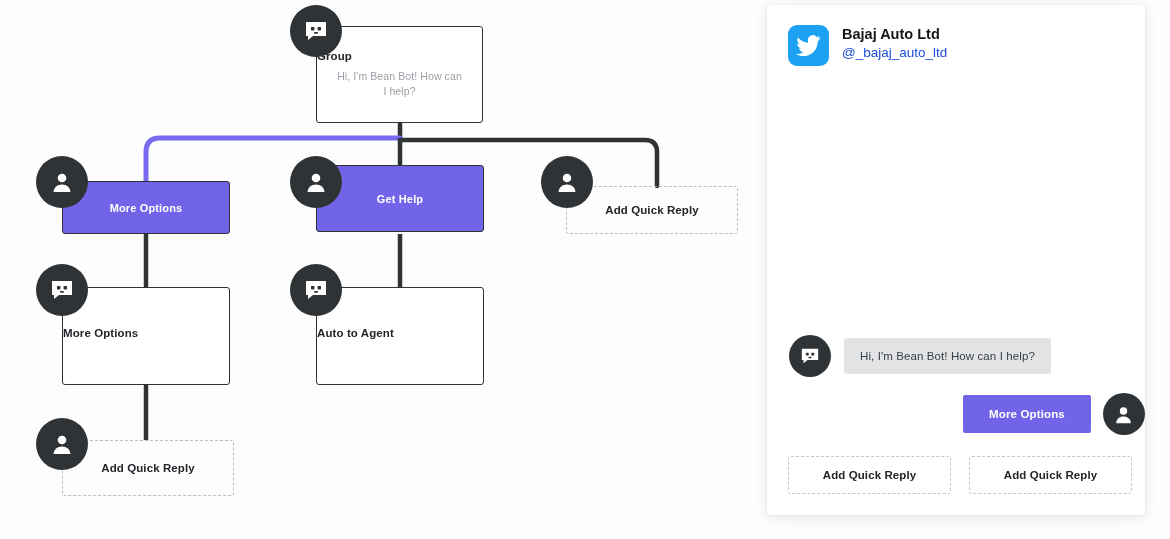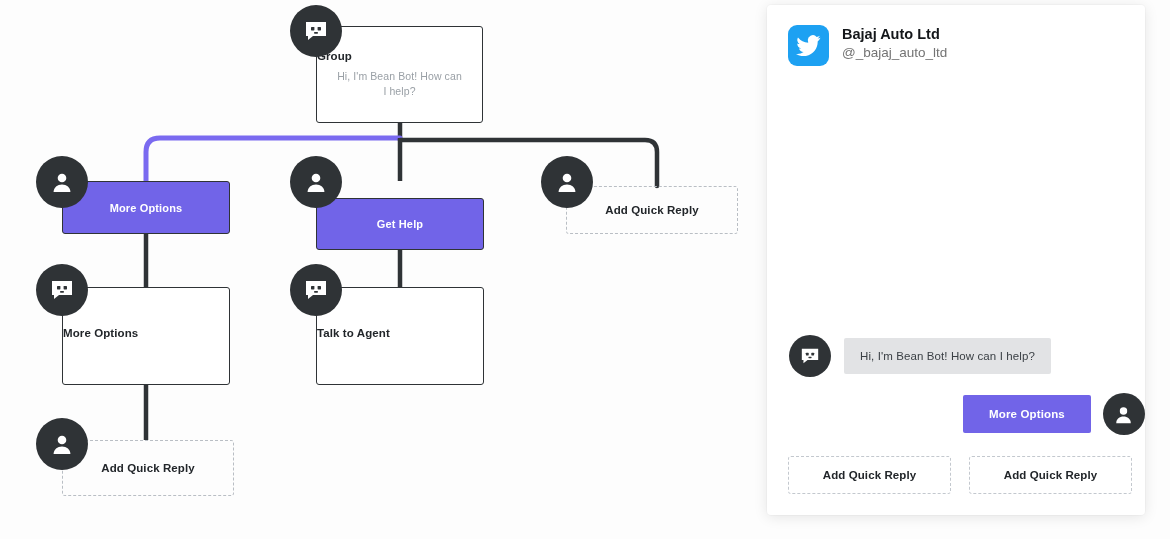--- a/index.html
+++ b/index.html
@@ -70,21 +70,21 @@
     background: #ffffff;
     border-radius: 4px;
     box-shadow: 0 2px 14px rgba(0,0,0,.10), 0 0 0 1px rgba(0,0,0,.02);
   }
   #panel-head { position: absolute; left: 21px; top: 20px; display: flex; gap: 13px; }
   #tw-logo {
     width: 41px; height: 41px; border-radius: 9px; background: #1da1f2;
     display: flex; align-items: center; justify-content: center; flex: none;
   }
   #panel-head .names .nm { font-size: 14.5px; font-weight: bold; color: #14171a; line-height: 1.25; }
-  #panel-head .names .hd { font-size: 13.5px; color: #737373; line-height: 1.3; margin-top: 1px; }
+  #panel-head .names .hd { font-size: 13.5px; color: #1d4ed8; line-height: 1.3; margin-top: 1px; }
 
   .bubble-row { position: absolute; display: flex; align-items: center; }
   #bot-row { left: 22px; top: 330px; gap: 13px; }
   .bubble {
     background: #e2e3e5; color: #3b4045;
     font-size: 11.5px; border-radius: 2px;
     padding: 12px 16px; letter-spacing: .1px; white-space: nowrap;
   }
   #user-row { left: 196px; top: 388px; gap: 12px; }
   .user-btn {
@@ -144,21 +144,21 @@
       </div>
       <div class="avatar" style="left:36px; top:156px;">
         <svg width="22" height="22" viewBox="0 0 22 22">
           <circle cx="11" cy="7" r="4.3" fill="#ffffff"></circle>
           <path d="M2.6 21c0-4.7 3.8-7.6 8.4-7.6s8.4 2.9 8.4 7.6z" fill="#ffffff"></path>
         </svg>
       </div>
     </div>
 
     <div class="node">
-      <div class="btn-purple" style="left:316px; top:198px; width:168px; height:52px;">
+      <div class="btn-purple" style="left:316px; top:165px; width:168px; height:67px;">
         <span>Get Help</span>
       </div>
       <div class="avatar" style="left:290px; top:156px;">
         <svg width="22" height="22" viewBox="0 0 22 22">
           <circle cx="11" cy="7" r="4.3" fill="#ffffff"></circle>
           <path d="M2.6 21c0-4.7 3.8-7.6 8.4-7.6s8.4 2.9 8.4 7.6z" fill="#ffffff"></path>
         </svg>
       </div>
     </div>
 
@@ -183,21 +183,21 @@
           <path d="M2 2h20v14H9l-5 4v-4H2z" fill="#ffffff"></path>
           <rect x="7" y="7" width="3.4" height="3.4" rx=".6" fill="#2f3336"></rect>
           <rect x="13.6" y="7" width="3.4" height="3.4" rx=".6" fill="#2f3336"></rect>
           <rect x="10" y="12" width="4" height="1.7" rx=".8" fill="#2f3336"></rect>
         </svg>
       </div>
     </div>
 
     <div class="node">
       <div class="card" style="left:316px; top:287px; width:168px; height:98px;">
-        <div class="title">Talk to Agent</div>
+        <div class="title">Auto to Agent</div>
       </div>
       <div class="avatar" style="left:290px; top:264px;">
         <svg width="24" height="22" viewBox="0 0 24 22">
           <path d="M2 2h20v14H9l-5 4v-4H2z" fill="#ffffff"></path>
           <rect x="7" y="7" width="3.4" height="3.4" rx=".6" fill="#2f3336"></rect>
           <rect x="13.6" y="7" width="3.4" height="3.4" rx=".6" fill="#2f3336"></rect>
           <rect x="10" y="12" width="4" height="1.7" rx=".8" fill="#2f3336"></rect>
         </svg>
       </div>
     </div>

